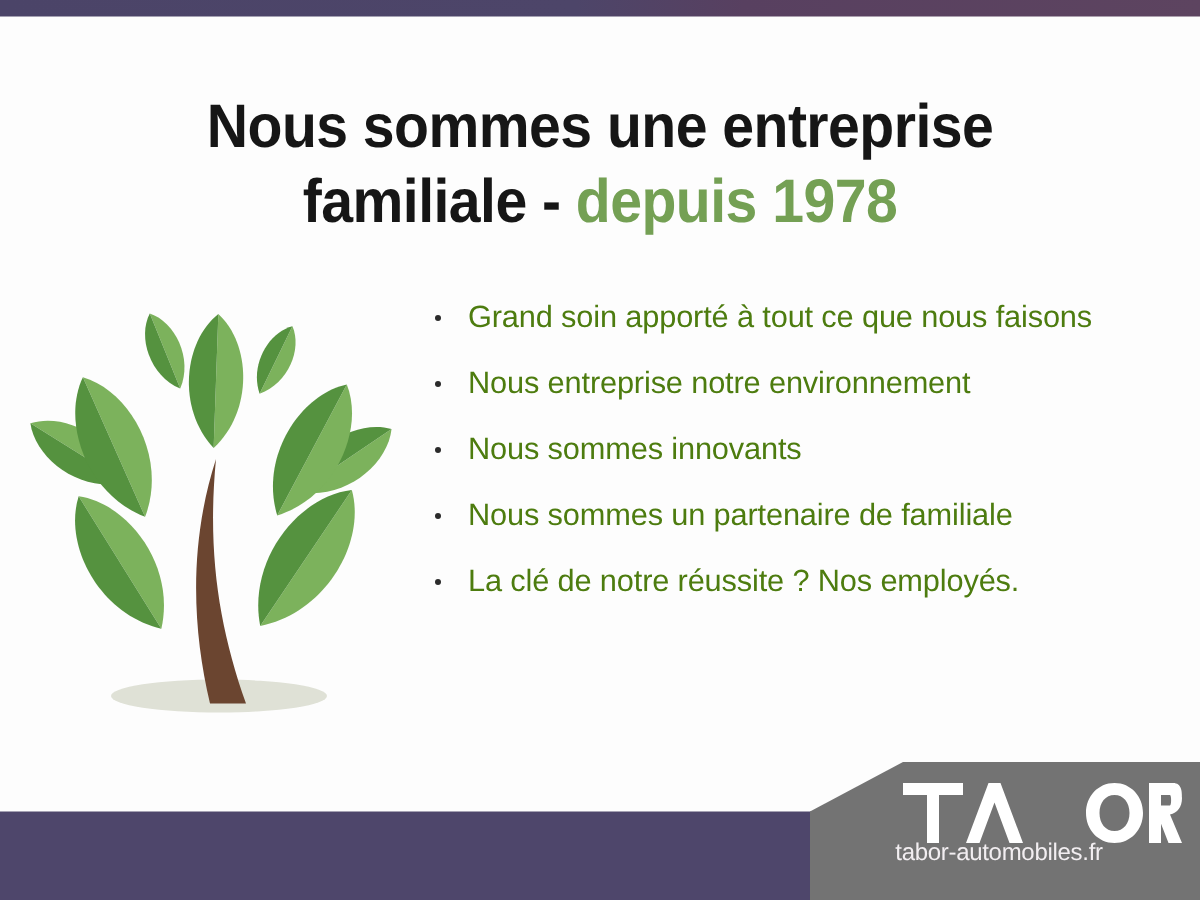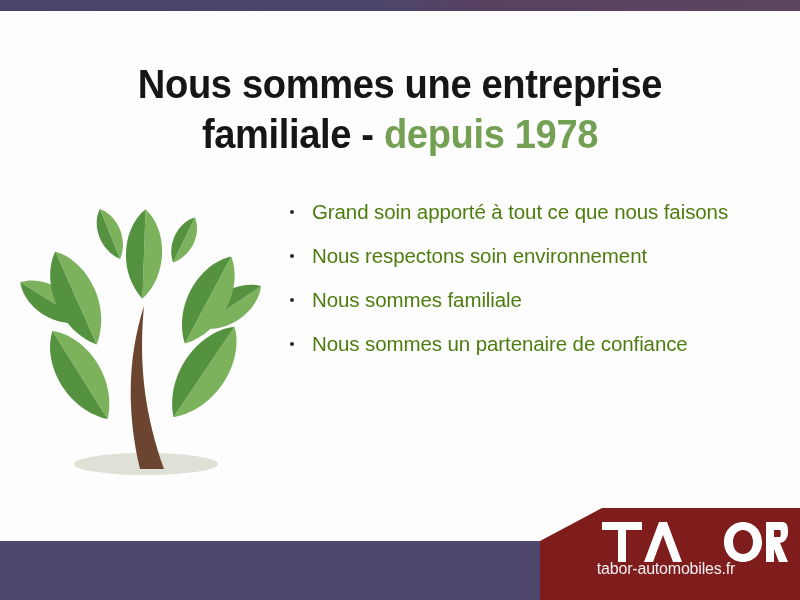--- a/index.html
+++ b/index.html
@@ -96,21 +96,21 @@
     width: 800px;
     height: 59px;
     background: #4e466b;
   }
   .logo-panel {
     position: absolute;
     left: 540px;
     top: 508px;
     width: 260px;
     height: 92px;
-    background: #7f1d1d;
+    background: #737373;
     clip-path: polygon(62px 0, 260px 0, 260px 92px, 0 92px, 0 33px);
   }
   .logo-wordmark {
     position: absolute;
     left: 62px;
     top: 14px;
     width: 186px;
     height: 40px;
   }
   .logo-wordmark svg { display: block; width: 100%; height: 100%; }
@@ -178,23 +178,24 @@
       <use href="#leafShape"></use>
     </g>
     <g transform="translate(166,58) rotate(26) scale(0.48)">
       <use href="#leafShape"></use>
     </g>
   </svg>
 </div>
 
 <ul class="bullets">
   <li>Grand soin apporté à tout ce que nous faisons</li>
-  <li>Nous respectons soin environnement</li>
-  <li>Nous sommes familiale</li>
-  <li>Nous sommes un partenaire de confiance</li>
+  <li>Nous entreprise notre environnement</li>
+  <li>Nous sommes innovants</li>
+  <li>Nous sommes un partenaire de familiale</li>
+  <li>La clé de notre réussite ? Nos employés.</li>
 </ul>
 
 <div class="bottom-bar"></div>
 
 <div class="logo-panel">
   <div class="logo-wordmark">
     <svg viewBox="0 0 186 40" xmlns="http://www.w3.org/2000/svg" aria-hidden="true">
       <g fill="#ffffff">
 
         <path d="M0,0 H40 V8 H24 V40 H16 V8 H0 Z"></path>

